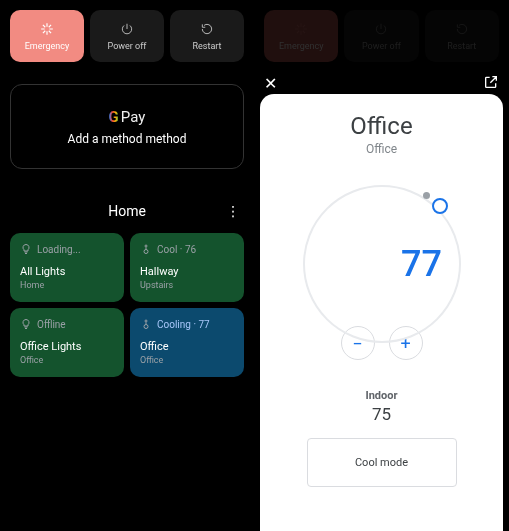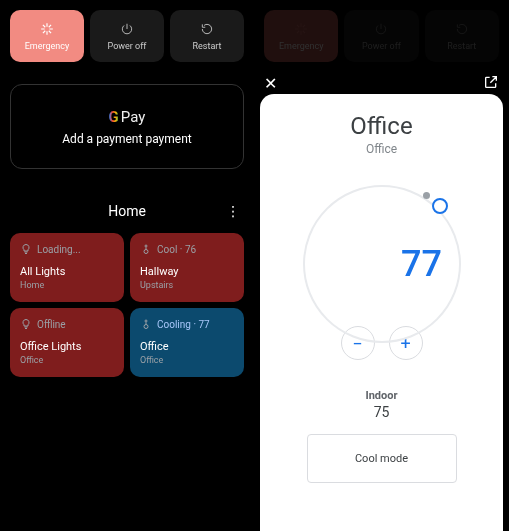--- a/index.html
+++ b/index.html
@@ -22,21 +22,21 @@
   .gpay-text { color: #eee; }
   .gpay-sub { color: #fff; font-size: 12px; }
   
   
   .home-header { display: flex; align-items: center; justify-content: center; position: relative; margin-bottom: 14px; }
   .home-title { color: #fff; font-size: 14px; font-weight: 400; }
   .home-menu { position: absolute; right: 4px; color: #fff; font-size: 14px; }
   
   
   .tiles { display: grid; grid-template-columns: 1fr 1fr; gap: 6px; }
-  .tile { background: #7f1d1d; border-radius: 10px; padding: 10px 10px 12px; min-height: 68px; }
+  .tile { background: #14532d; border-radius: 10px; padding: 10px 10px 12px; min-height: 68px; }
   .tile.active { background: #0c4a6e; }
   .tile-top { display: flex; align-items: center; gap: 5px; margin-bottom: 10px; }
   .tile-icon { width: 12px; height: 12px; display: flex; align-items: center; justify-content: center; }
   .tile-status { font-size: 10px; color: #9aa0a6; }
   .tile.active .tile-status { color: #a8c7fa; }
   .tile-name { font-size: 11px; color: #fff; margin-bottom: 2px; }
   .tile-room { font-size: 9px; color: #9aa0a6; }
   
   
   .dim-overlay { position: absolute; inset: 0; background: #000; }
@@ -53,21 +53,21 @@
   .dial-wrap { position: relative; width: 180px; height: 180px; }
   .dial-svg { width: 180px; height: 180px; }
   .dial-temp { position: absolute; top: 50%; left: 50%; transform: translate(-50%, -50%); font-size: 36px; font-weight: 500; color: #1a73e8; margin-left: 40px; }
   .dial-handle { position: absolute; width: 16px; height: 16px; border: 2px solid #1a73e8; border-radius: 50%; background: #fff; top: 24px; right: 24px; }
   .dial-dot { position: absolute; width: 7px; height: 7px; background: #9aa0a6; border-radius: 50%; top: 18px; right: 42px; }
   
   .temp-controls { display: flex; gap: 14px; margin-top: -28px; }
   .temp-btn { width: 34px; height: 34px; border: 1px solid #dadce0; border-radius: 50%; background: #fff; display: flex; align-items: center; justify-content: center; font-size: 18px; color: #1a73e8; }
   
   .indoor-label { font-size: 11px; color: #5f6368; margin-top: 29px; font-weight: bold; }
-  .indoor-temp { font-size: 14px; color: #3c4043; margin-top: 2px; margin-bottom: 14px; }
+  .indoor-temp { font-size: 17px; color: #3c4043; margin-top: 2px; margin-bottom: 14px; }
   .mode-btn { width: 150px; padding: 17px 0; border: 1px solid #dadce0; border-radius: 4px; background: #fff; font-size: 11px; color: #3c4043; text-align: center; }
   
   .svg-icon { stroke: currentColor; fill: none; stroke-width: 1.5; }
 </style>
 </head>
 <body>
 
 <div class="panel panel-left">
 
   <div class="power-row">
@@ -95,21 +95,21 @@
       </span>
       <span>Restart</span>
     </div>
   </div>
 
   <div class="gpay-card">
     <div class="gpay-logo">
       <span class="gpay-g" style="background:linear-gradient(90deg,#4285f4,#ea4335,#fbbc05,#34a853);-webkit-background-clip:text;color:transparent;font-weight:700">G</span>
       <span class="gpay-text">Pay</span>
     </div>
-    <div class="gpay-sub">Add a payment payment</div>
+    <div class="gpay-sub">Add a method method</div>
   </div>
 
   <div class="home-header">
     <div class="home-title">Home</div>
     <div class="home-menu">⋮</div>
   </div>
 
   <div class="tiles" id="tiles">
       <div class="tile">
         <div class="tile-top">

